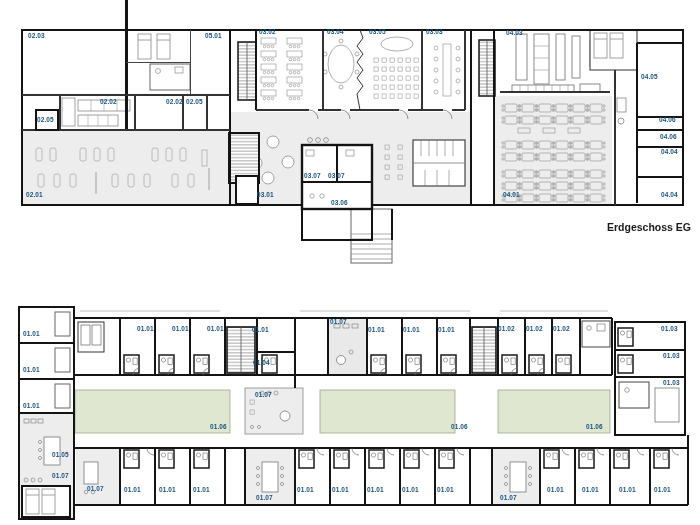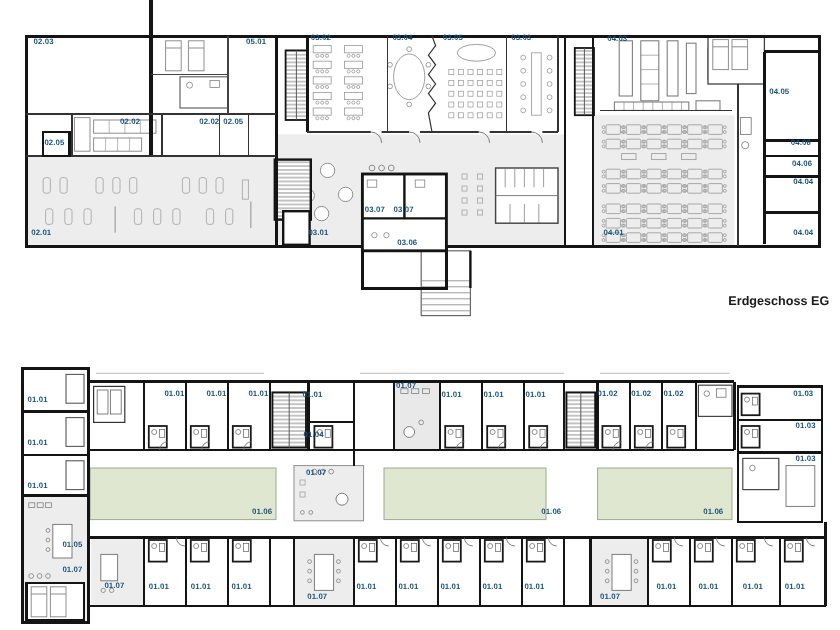--- a/index.html
+++ b/index.html
@@ -3,21 +3,21 @@
 <meta charset="utf-8">
 <style>
   html,body{margin:0;padding:0;background:#fff;}
   #stage{position:relative;width:700px;height:525px;background:#fff;overflow:hidden;
          font-family:"Liberation Sans",sans-serif;}
   #plan-svg{position:absolute;left:0;top:0;}
   #labels{position:absolute;left:0;top:0;width:700px;height:525px;pointer-events:none;}
   .room-label{position:absolute;font-size:6.5px;font-weight:bold;letter-spacing:0.1px;
               white-space:nowrap;line-height:1;}
   #caption{position:absolute;right:9px;top:221px;width:160px;text-align:right;
-           font-size:10.5px;font-weight:bold;color:#1a1a1a;margin-top:24px;}
+           font-size:10.5px;font-weight:bold;color:#1a1a1a;}
 </style>
 </head>
 <body>
 
 <div id="stage">
 
 <svg id="plan-svg" width="700" height="525" viewBox="0 0 700 525">
   <defs>
     <pattern id="hatch" width="6" height="3.2" patternUnits="userSpaceOnUse">
       <rect width="6" height="3.2" fill="#fff"></rect>

